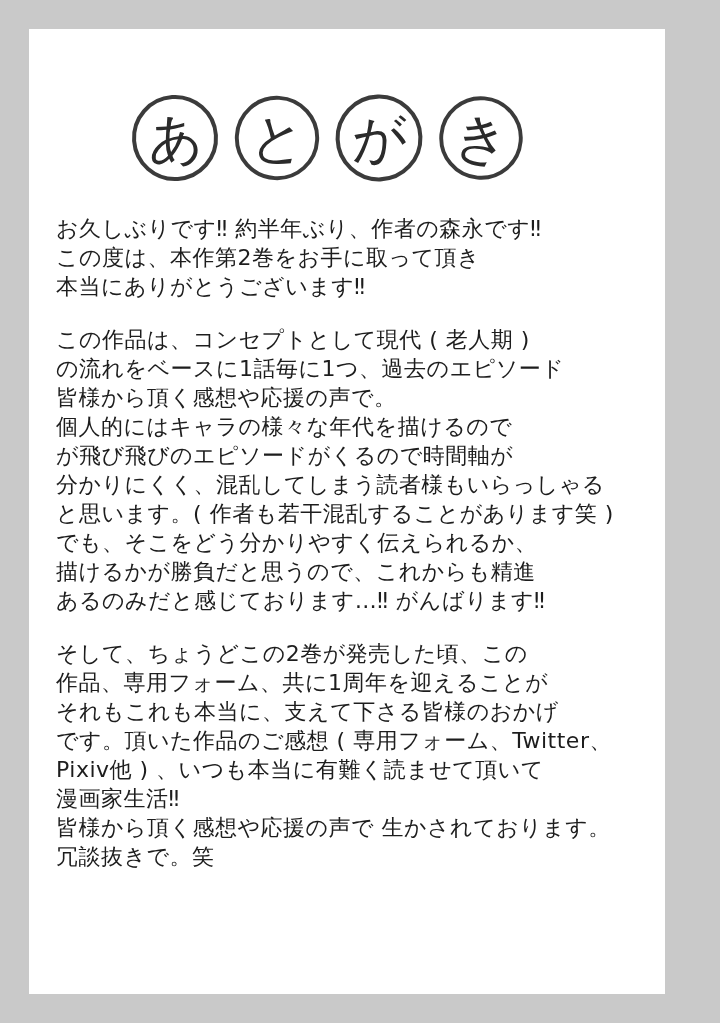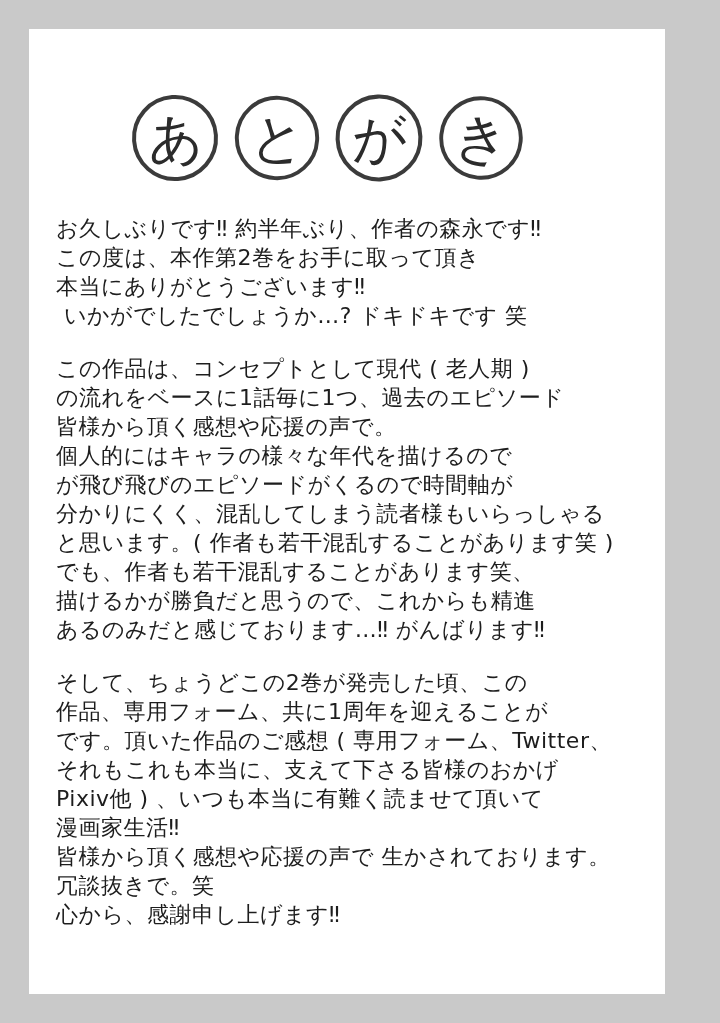--- a/index.html
+++ b/index.html
@@ -114,42 +114,40 @@
       <span class="glyph">き</span>
     </div>
   </div>
 
   <div id="body-text">
 
     <div class="para">
       <div class="line">お久しぶりです‼ 約半年ぶり、作者の森永です‼</div>
       <div class="line">この度は、本作第2巻をお手に取って頂き</div>
       <div class="line">本当にありがとうございます‼</div>
-      <div class="line indent2">いかがでしたでしょうか…? ドキドキです 笑</div>
     </div>
 
     <div class="para">
       <div class="line">この作品は、コンセプトとして現代 ( 老人期 )</div>
       <div class="line">の流れをベースに1話毎に1つ、過去のエピソード</div>
       <div class="line">皆様から頂く感想や応援の声で。</div>
       <div class="line">個人的にはキャラの様々な年代を描けるので</div>
       <div class="line">が飛び飛びのエピソードがくるので時間軸が</div>
       <div class="line">分かりにくく、混乱してしまう読者様もいらっしゃる</div>
       <div class="line">と思います。( 作者も若干混乱することがあります笑 )</div>
-      <div class="line">でも、作者も若干混乱することがあります笑、</div>
+      <div class="line">でも、そこをどう分かりやすく伝えられるか、</div>
       <div class="line">描けるかが勝負だと思うので、これからも精進</div>
       <div class="line">あるのみだと感じております…‼ がんばります‼</div>
     </div>
 
     <div class="para">
       <div class="line">そして、ちょうどこの2巻が発売した頃、この</div>
       <div class="line">作品、専用フォーム、共に1周年を迎えることが</div>
+      <div class="line">それもこれも本当に、支えて下さる皆様のおかげ</div>
       <div class="line">です。頂いた作品のご感想 ( 専用フォーム、Twitter、</div>
-      <div class="line">それもこれも本当に、支えて下さる皆様のおかげ</div>
       <div class="line">Pixiv他 ) 、いつも本当に有難く読ませて頂いて</div>
       <div class="line">漫画家生活‼</div>
       <div class="line">皆様から頂く感想や応援の声で 生かされております。</div>
       <div class="line">冗談抜きで。笑</div>
-      <div class="line">心から、感謝申し上げます‼</div>
     </div>
 
   </div>
 </div>
 
 </body></html>

